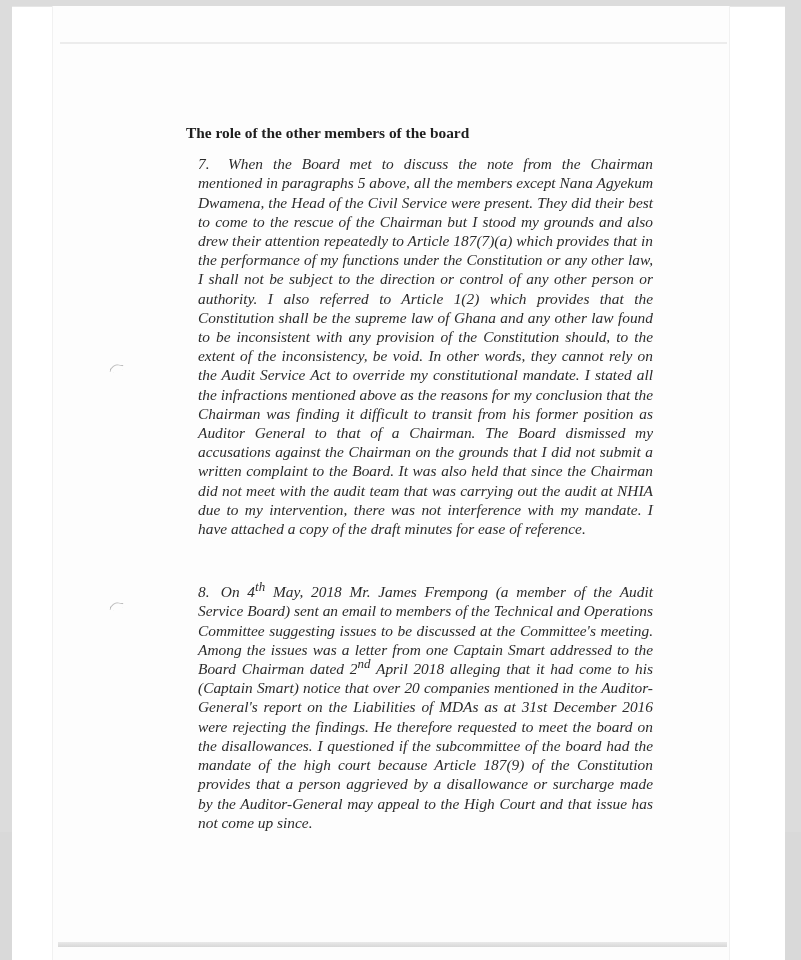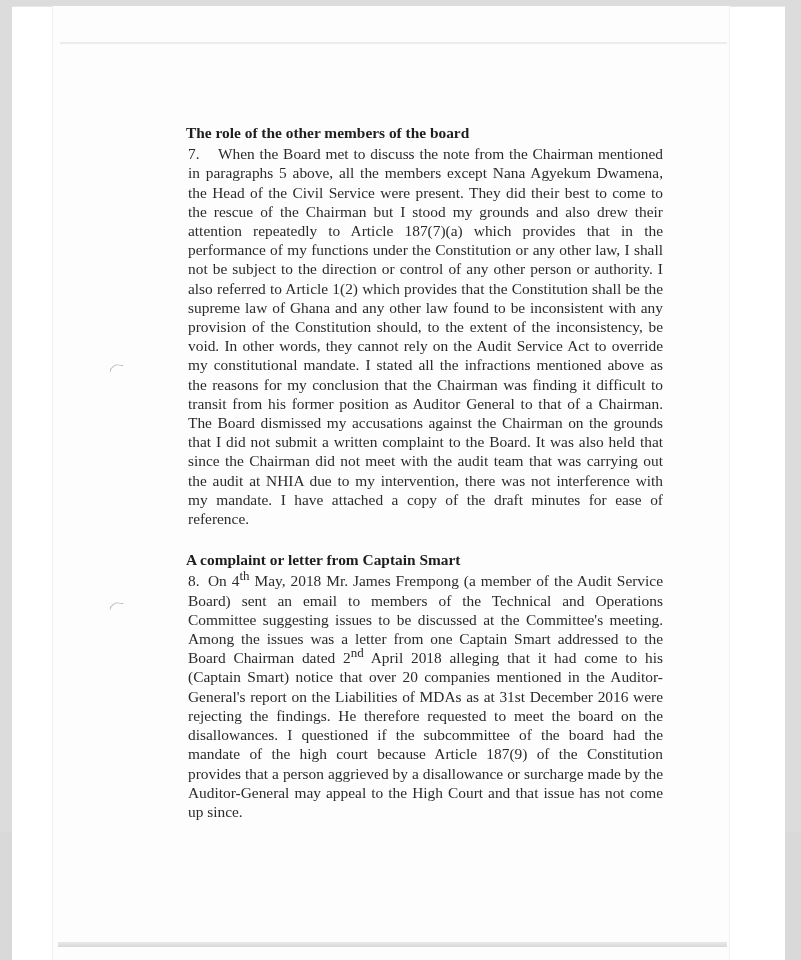--- a/index.html
+++ b/index.html
@@ -52,23 +52,24 @@
       font-size: 15.4px;
       line-height: 19.2px;
       color: #2b2b2b;
     }
     .heading {
       font-weight: bold;
       color: #1e1e1e;
       margin: 0;
     }
     .para {
-      margin: 2px;
+      margin: 12px;
       text-align: justify;
       text-align-last: left;
+      font-style: italic;
     }
     .para .num {
       display: inline-block;
       width: 30px;
     }
     .para .num-short {
       display: inline-block;
       width: 15px;
     }
     .gap {
@@ -114,17 +115,16 @@
 
   <div class="text-block">
     <section>
       <h2 class="heading" style="font-size:15.4px;">The role of the other members of the board</h2>
       <p class="para"><span class="num">7.</span><span>When the Board met to discuss the note from the Chairman mentioned in paragraphs 5 above, all the members except Nana Agyekum Dwamena, the Head of the Civil Service were present. They did their best to come to the rescue of the Chairman but I stood my grounds and also drew their attention repeatedly to Article 187(7)(a) which provides that in the performance of my functions under the Constitution or any other law, I shall not be subject to the direction or control of any other person or authority. I also referred to Article 1(2) which provides that the Constitution shall be the supreme law of Ghana and any other law found to be inconsistent with any provision of the Constitution should, to the extent of the inconsistency, be void. In other words, they cannot rely on the Audit Service Act to override my constitutional mandate. I stated all the infractions mentioned above as the reasons for my conclusion that the Chairman was finding it difficult to transit from his former position as Auditor General to that of a Chairman. The Board dismissed my accusations against the Chairman on the grounds that I did not submit a written complaint to the Board. It was also held that since the Chairman did not meet with the audit team that was carrying out the audit at NHIA due to my intervention, there was not interference with my mandate. I have attached a copy of the draft minutes for ease of reference.</span></p>
     </section>
 
     <div class="gap"></div>
 
     <section>
-      <h2 class="heading" style="font-size:15.4px;">A complaint or letter from Captain Smart</h2>
       <p class="para"><span class="num-short">8.</span> <span>On 4</span><sup>th</sup><span> May, 2018 Mr. James Frempong (a member of the Audit Service Board) sent an email to members of the Technical and Operations Committee suggesting issues to be discussed at the Committee's meeting. Among the issues was a letter from one Captain Smart addressed to the Board Chairman dated 2</span><sup>nd</sup><span> April 2018 alleging that it had come to his (Captain Smart) notice that over 20 companies mentioned in the Auditor-General's report on the Liabilities of MDAs as at 31st December 2016 were rejecting the findings. He therefore requested to meet the board on the disallowances. I questioned if the subcommittee of the board had the mandate of the high court because Article 187(9) of the Constitution provides that a person aggrieved by a disallowance or surcharge made by the Auditor-General may appeal to the High Court and that issue has not come up since.</span></p>
     </section>
   </div>
 </div>
 
 </body></html>

